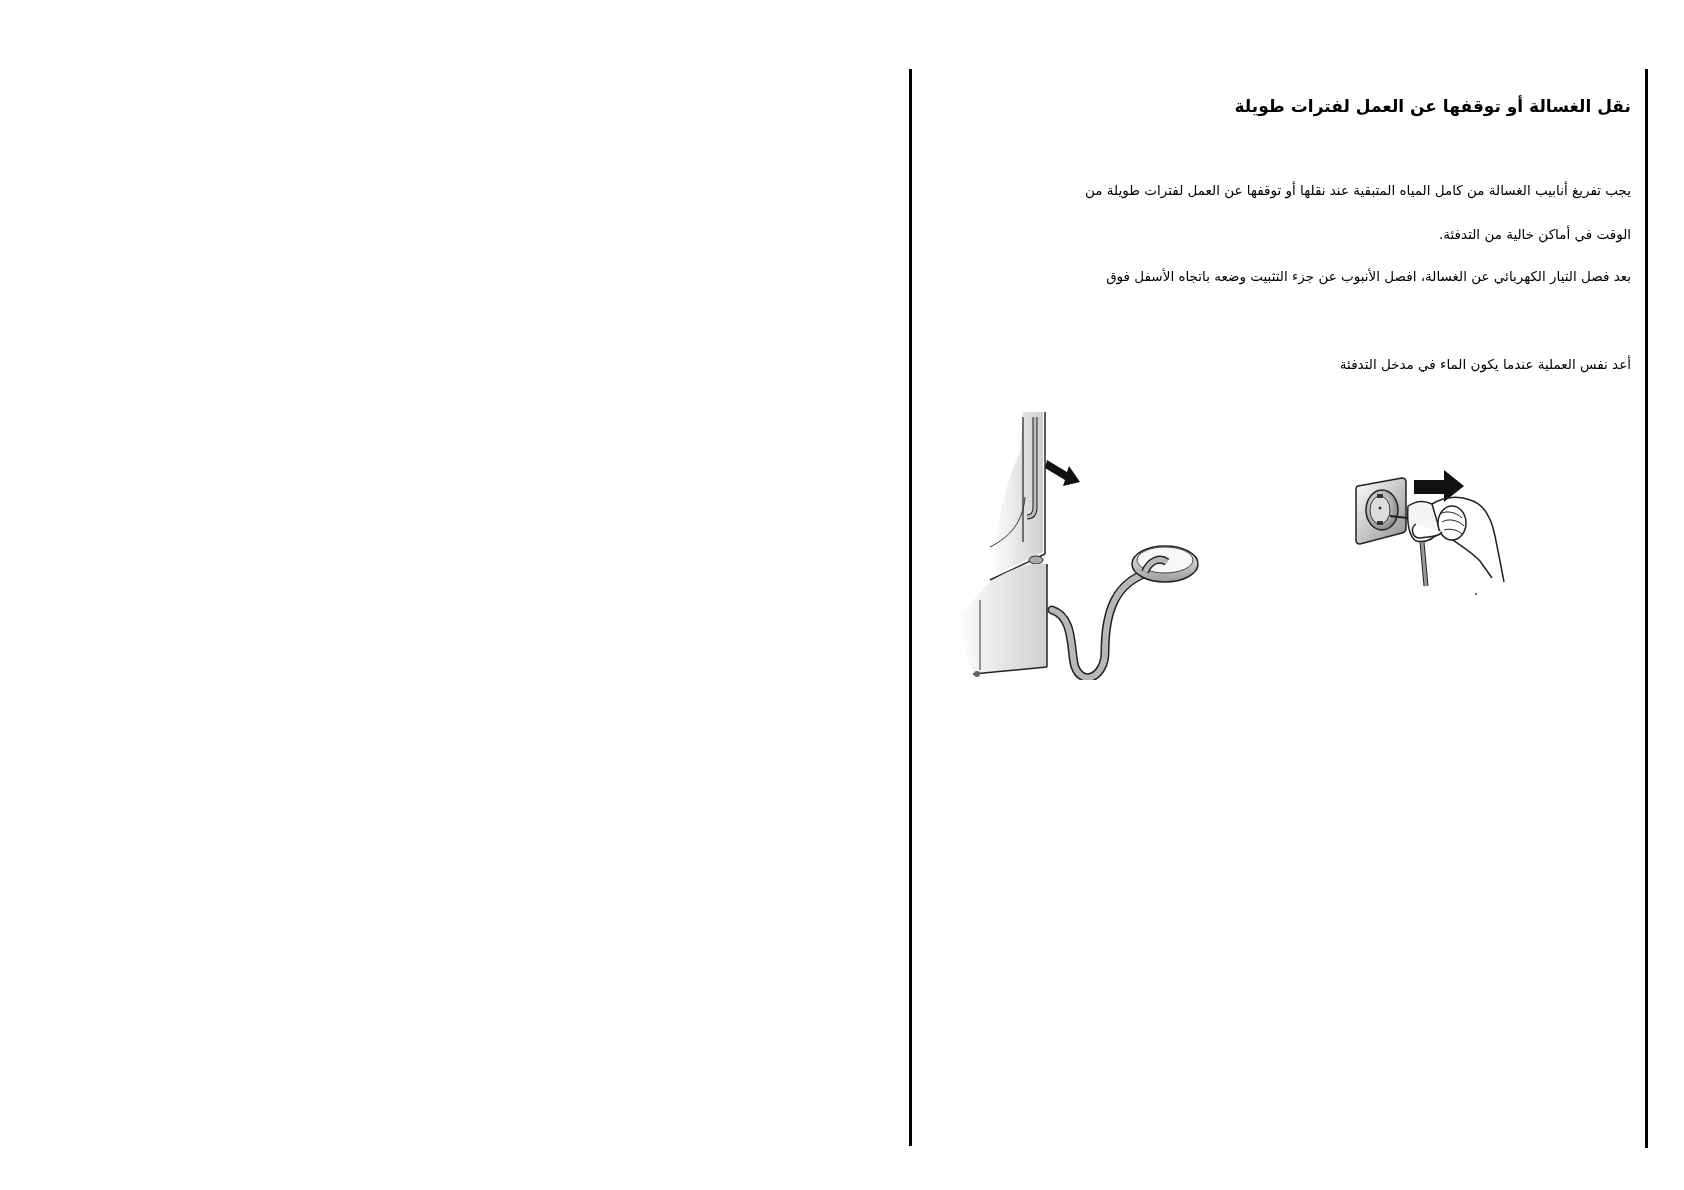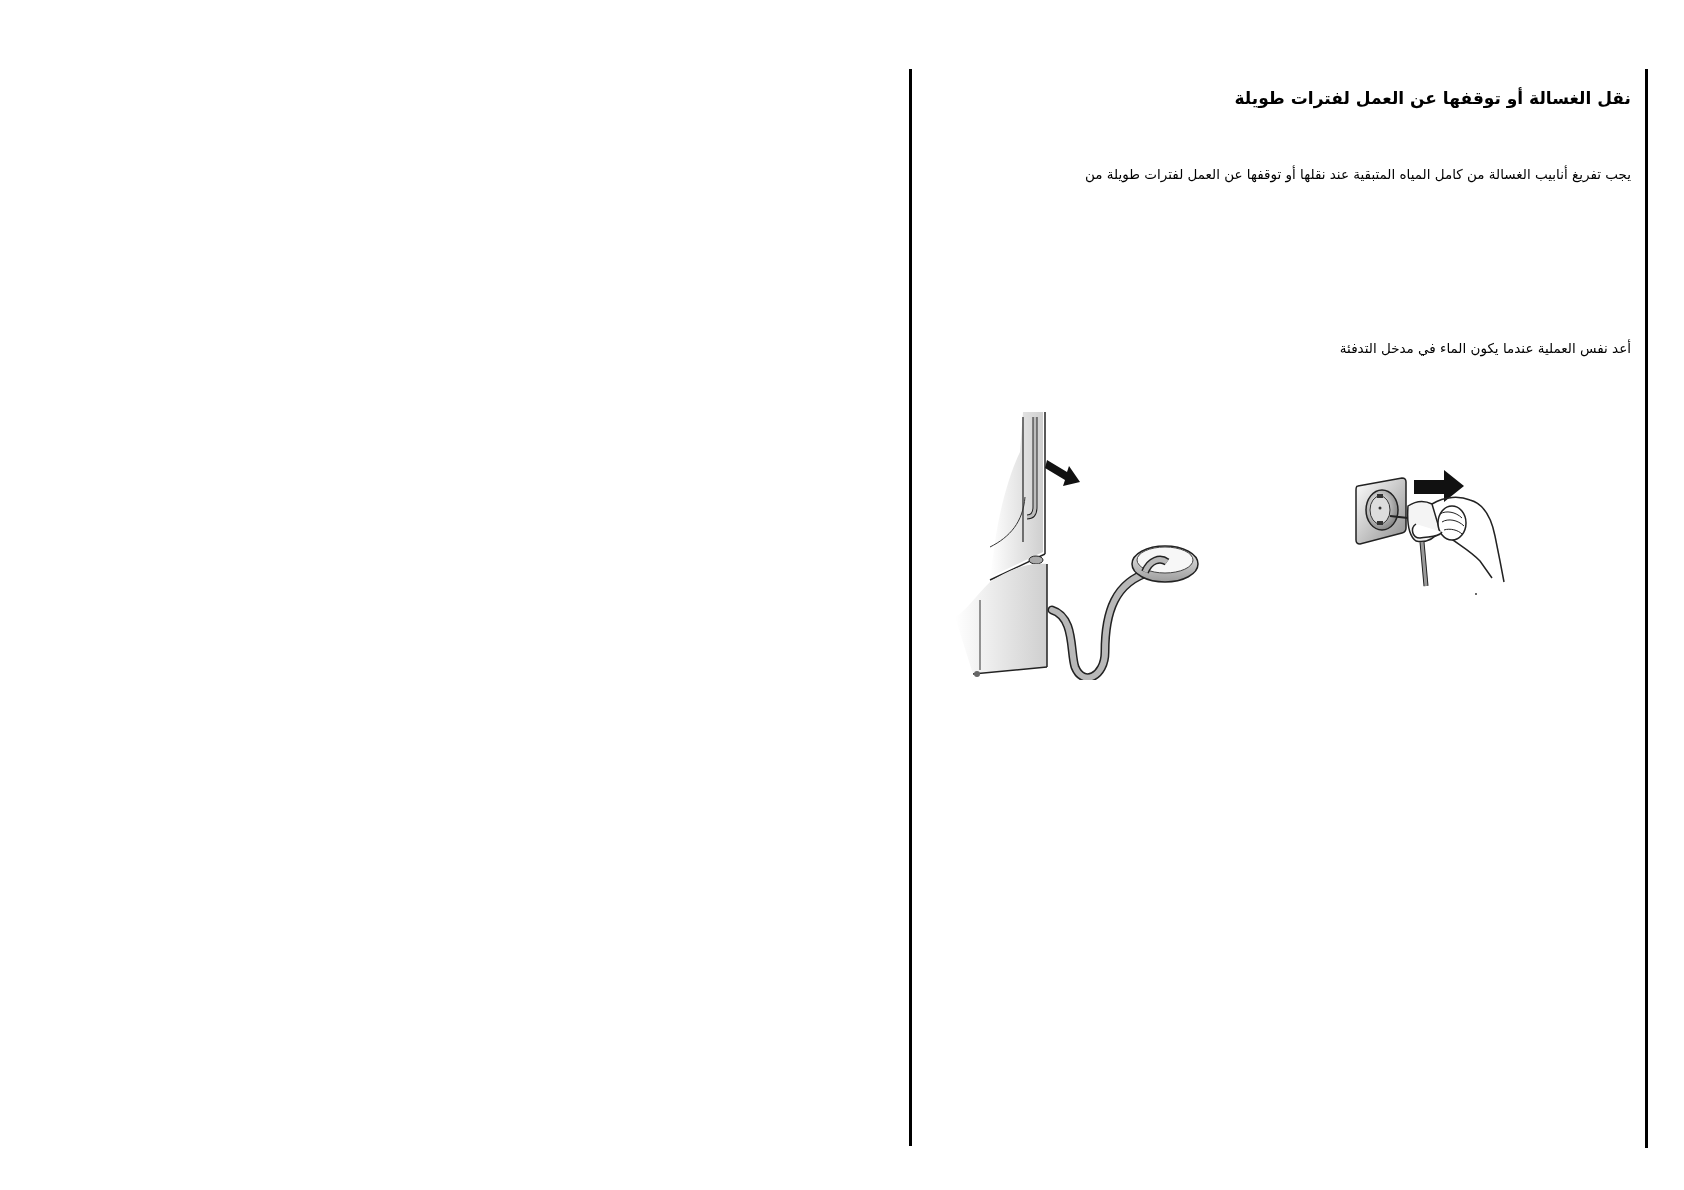--- a/index.html
+++ b/index.html
@@ -42,21 +42,21 @@
     position: absolute;
     left: 955px;
     top: 0;
     width: 676px;
     direction: rtl;
     text-align: right;
   }
   .title {
     position: absolute;
     right: 0;
-    top: 88px;
+    top: 96px;
     margin: 0;
     font-size: 17px;
     font-weight: bold;
     white-space: nowrap;
     letter-spacing: 0.2px;
   }
   .para {
     position: absolute;
     right: 0;
     width: 676px;
@@ -64,20 +64,21 @@
     font-size: 13.5px;
     line-height: 28px;
     text-align: right;
   }
   .para-1 { top: 160px; }
   .para-2 { top: 246px; }
   .para-3 { top: 334px; }
   .para .line {
     display: block;
     white-space: nowrap;
+    margin-top: 16px;
   }
   .figure {
     position: absolute;
   }
   .figure-hose {
     left: 955px;
     top: 412px;
     width: 245px;
     height: 268px;
   }
@@ -95,23 +96,25 @@
 <div class="page-left"></div>
 
 <div class="rule rule-left"></div>
 <div class="rule rule-right"></div>
 
 <div class="content">
   <h2 class="title">نقل الغسالة أو توقفها عن العمل لفترات طويلة</h2>
 
   <p class="para para-1">
     <span class="line">يجب تفريغ أنابيب الغسالة من كامل المياه المتبقية عند نقلها أو توقفها عن العمل لفترات طويلة من</span>
+    <span class="line">الوقت في أماكن خالية من التدفئة.</span>
   </p>
 
   <p class="para para-2">
+    <span class="line">بعد فصل التيار الكهربائي عن الغسالة، افصل الأنبوب عن جزء التثبيت وضعه باتجاه الأسفل فوق</span>
   </p>
 
   <p class="para para-3">
     <span class="line">أعد نفس العملية عندما يكون الماء في مدخل التدفئة</span>
   </p>
 </div>
 
 <div class="figure figure-hose">
   <svg width="245" height="268" viewBox="0 0 245 268" xmlns="http://www.w3.org/2000/svg">
     <defs>

